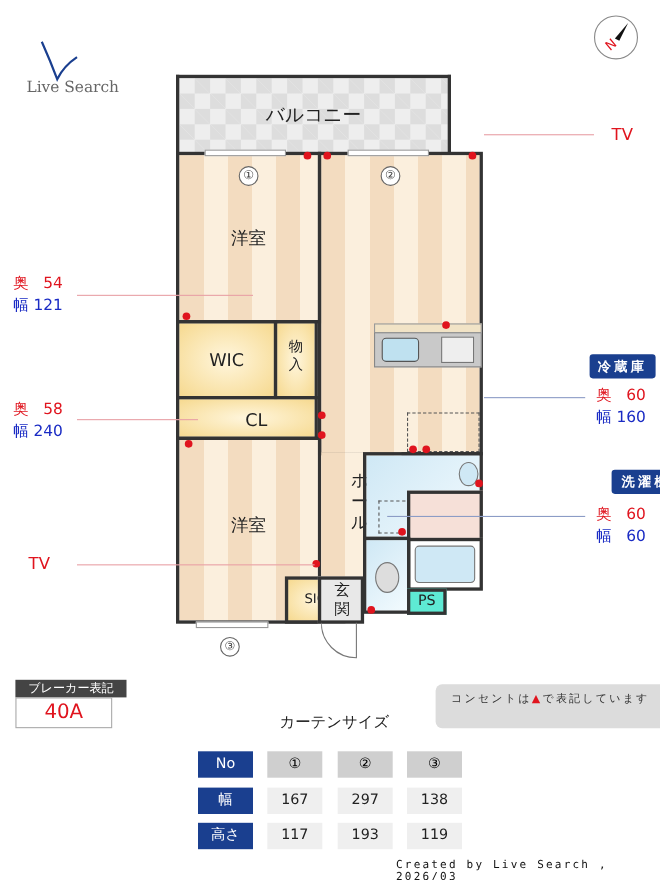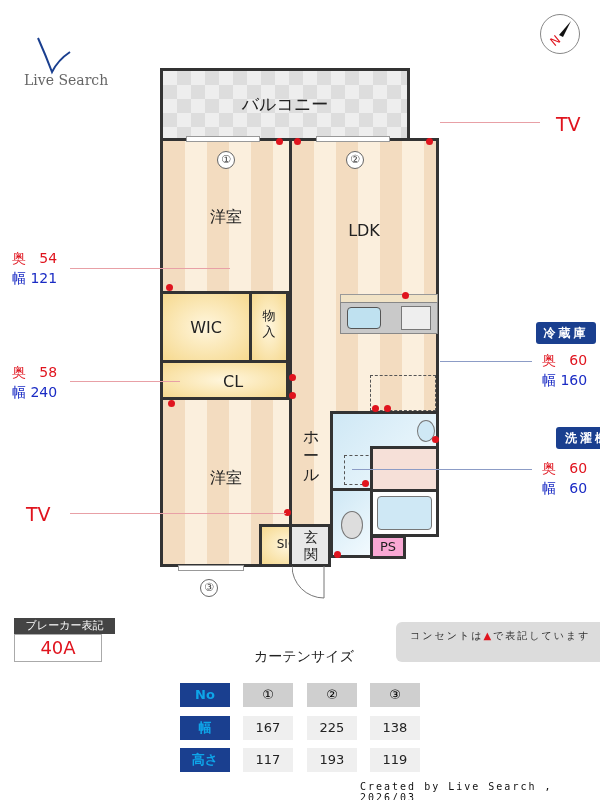--- a/index.html
+++ b/index.html
@@ -1,40 +1,40 @@
 <!DOCTYPE html>
 <html><head>
 <meta charset="utf-8">
 <style>
   html,body{margin:0;padding:0;background:#fff;}
   body{width:600px;height:800px;position:relative;overflow:hidden;font-family:"DejaVu Sans","Liberation Sans",sans-serif;}
   .abs{position:absolute;}
   .logo-text{left:24px;top:72px;font-family:"DejaVu Serif","Liberation Serif",serif;font-size:14px;color:#666;}
   .compass{left:540px;top:14px;width:38px;height:38px;border:1px solid #888;border-radius:50%;}
-  .tv-label{color:#e0141e;font-size:19px;}
+  .tv-label{color:#e0141e;font-size:15px;}
   .dim{font-size:14px;line-height:20px;}
   .dim .red{color:#e0141e;}
   .dim .blue{color:#1a2bc4;}
   .badge{background:#1a3f8f;color:#fff;font-size:12px;font-weight:bold;letter-spacing:3px;text-align:center;border-radius:3px;}
   .leader{height:1px;}
   .leader.red{background:#e8a0a6;}
   .leader.blue{background:#8c9cc6;}
   .wall{border:3px solid #333;box-sizing:border-box;}
   .floor{background:repeating-linear-gradient(90deg,#f3dcc0 0 22px,#fbefdd 22px 44px);}
   .closet{background:radial-gradient(ellipse at center,#fff6dd 0%,#f6d98f 100%);border:3px solid #333;box-sizing:border-box;}
   .wet{background:linear-gradient(135deg,#cfe8f5,#f2fafe);}
   .room-label{font-size:16px;color:#222;text-align:center;}
   .circled{width:16px;height:16px;border:1px solid #666;border-radius:50%;font-size:11px;text-align:center;line-height:16px;color:#444;background:#fff;}
   .outlet{width:7px;height:7px;background:#e0141e;border-radius:50%;}
   .breaker-head{left:14px;top:618px;width:101px;height:16px;background:#444;color:#fff;font-size:11px;text-align:center;line-height:16px;}
   .breaker-val{left:14px;top:634px;width:86px;height:26px;border:1px solid #aaa;color:#e0141e;font-size:18px;text-align:center;line-height:26px;}
   .note{left:396px;top:622px;width:224px;height:40px;background:#dcdcdc;border-radius:6px;font-size:10px;color:#333;letter-spacing:2px;padding:6px 14px;box-sizing:border-box;line-height:15px;}
   .curtain-title{left:254px;top:648px;font-size:14px;color:#222;}
   .tcell{position:absolute;width:50px;height:24px;text-align:center;line-height:24px;font-size:13px;}
-  .thead{background:#1a3f8f;color:#0ea5e9;font-weight:bold;}
+  .thead{background:#1a3f8f;color:#ffffff;font-weight:normal;}
   .tnum{background:#cfcfcf;}
   .tval{background:#efefef;color:#222;}
   .footer{left:360px;top:781px;font-family:"DejaVu Sans Mono","Liberation Mono",monospace;font-size:10px;letter-spacing:2px;color:#111;}
   .balcony{background-color:#eee;background-image:linear-gradient(45deg,#ddd 25%,transparent 25%,transparent 75%,#ddd 75%),linear-gradient(45deg,#ddd 25%,transparent 25%,transparent 75%,#ddd 75%);background-size:28px 28px;background-position:0 0,14px 14px;}
   .window{height:4px;background:#fff;border:1px solid #999;}
 </style>
 </head>
 <body>
 
 <svg class="abs" style="left:34px;top:36px" width="50" height="40">
@@ -57,21 +57,20 @@
 </div>
 
 <div class="abs floor wall" style="left:160px;top:138px;width:132px;height:156px;">
   <div class="circled abs" style="left:54px;top:10px;">①</div>
   <div class="room-label abs" style="left:0;width:126px;top:66px;">洋室</div>
 </div>
 <div class="abs window" style="left:186px;top:136px;width:72px;"></div>
 
 <div class="abs floor wall" style="left:289px;top:138px;width:150px;height:276px;">
   <div class="circled abs" style="left:54px;top:10px;">②</div>
-  <div class="room-label abs" style="left:0;width:144px;top:80px;">LDK</div>
 </div>
 <div class="abs window" style="left:316px;top:136px;width:72px;"></div>
 
 <div class="abs" style="left:340px;top:294px;width:96px;height:8px;background:#f1e3c6;border:1px solid #999;"></div>
 <div class="abs" style="left:340px;top:302px;width:96px;height:30px;background:#c9c9c9;border:1px solid #888;">
   <div style="position:absolute;left:6px;top:4px;width:32px;height:20px;background:#bfe1f0;border:1px solid #555;border-radius:4px;"></div>
   <div style="position:absolute;left:60px;top:3px;width:28px;height:22px;background:#eee;border:1px solid #777;"></div>
 </div>
 <div class="abs" style="left:370px;top:375px;width:64px;height:34px;border:1px dashed #555;"></div>
 
@@ -88,41 +87,41 @@
 <div class="abs floor wall" style="left:160px;top:397px;width:132px;height:170px;">
   <div class="room-label abs" style="left:0;width:126px;top:68px;">洋室</div>
 </div>
 <div class="abs window" style="left:178px;top:565px;width:64px;"></div>
 <div class="circled abs" style="left:200px;top:579px;">③</div>
 
 <div class="abs closet" style="left:259px;top:524px;width:55px;height:43px;">
   <div class="room-label" style="margin-top:10px;font-size:12px;">SIC</div>
 </div>
 
-<div class="abs floor" style="left:292px;top:411px;width:57px;height:114px;">
+<div class="abs floor" style="left:292px;top:411px;width:57px;height:114px;padding-left:16px;">
   <div class="room-label" style="margin-top:16px;width:16px;margin-left:11px;line-height:19px;">ホール</div>
 </div>
 
 <div class="abs wall" style="left:289px;top:524px;width:42px;height:43px;background:#e8e8e8;">
   <div class="room-label" style="margin-top:2px;font-size:14px;width:14px;margin-left:12px;line-height:17px;">玄関</div>
 </div>
 <svg class="abs" style="left:292px;top:566px" width="34" height="36">
     <path d="M0 0 A32 32 0 0 0 32 32 L32 0" stroke="#777" fill="none"></path>
   </svg>
 
 <div class="abs wall wet" style="left:330px;top:411px;width:109px;height:80px;"></div>
 <div class="abs" style="left:344px;top:455px;width:28px;height:28px;border:1px dashed #555;"></div>
 <div class="abs wall" style="left:370px;top:446px;width:69px;height:46px;background:#f6e0d8;"></div>
 <div class="abs wall" style="left:370px;top:489px;width:69px;height:48px;background:#fff;">
   <div style="margin:4px;height:32px;background:#cfe8f5;border:1px solid #777;border-radius:4px;"></div>
 </div>
 <div class="abs wall wet" style="left:330px;top:488px;width:43px;height:70px;">
   <div style="margin:20px auto 0;width:20px;height:26px;background:#ddd;border:1px solid #777;border-radius:50%;"></div>
 </div>
-<div class="abs wall" style="left:370px;top:535px;width:36px;height:24px;background:#f9a8d4;">
+<div class="abs wall" style="left:370px;top:535px;width:36px;height:24px;background:#5eead4;">
   <div class="room-label" style="font-size:13px;margin-top:1px;">PS</div>
 </div>
 <div class="abs" style="left:417px;top:420px;width:16px;height:20px;background:#cfe8f5;border:1px solid #777;border-radius:50%;"></div>
 
 <div class="abs outlet" style="left:276px;top:138px;"></div>
 <div class="abs outlet" style="left:294px;top:138px;"></div>
 <div class="abs outlet" style="left:426px;top:138px;"></div>
 <div class="abs outlet" style="left:166px;top:284px;"></div>
 <div class="abs outlet" style="left:402px;top:292px;"></div>
 <div class="abs outlet" style="left:289px;top:374px;"></div>
@@ -174,20 +173,20 @@
 <div class="abs curtain-title">カーテンサイズ</div>
 <div class="tcell thead" style="left:180px;top:683px;">No</div>
 <div class="tcell thead" style="left:180px;top:716px;">幅</div>
 <div class="tcell thead" style="left:180px;top:748px;">高さ</div>
 
 <div class="tcell tnum" style="left:243px;top:683px;">①</div>
 <div class="tcell tnum" style="left:307px;top:683px;">②</div>
 <div class="tcell tnum" style="left:370px;top:683px;">③</div>
 
 <div class="tcell tval" style="left:243px;top:716px;">167</div>
-<div class="tcell tval" style="left:307px;top:716px;">225</div>
+<div class="tcell tval" style="left:307px;top:716px;">297</div>
 <div class="tcell tval" style="left:370px;top:716px;">138</div>
 
 <div class="tcell tval" style="left:243px;top:748px;">117</div>
 <div class="tcell tval" style="left:307px;top:748px;">193</div>
 <div class="tcell tval" style="left:370px;top:748px;">119</div>
 
 <div class="abs footer">Created by Live Search , 2026/03</div>
 
 </body></html>

